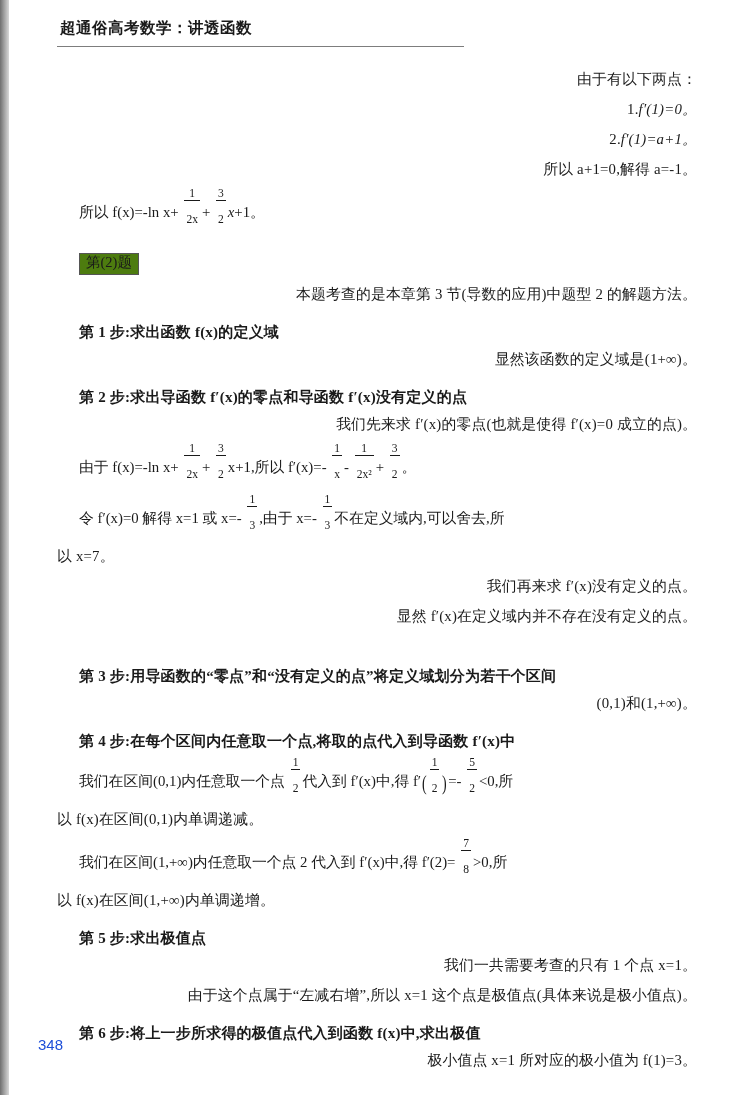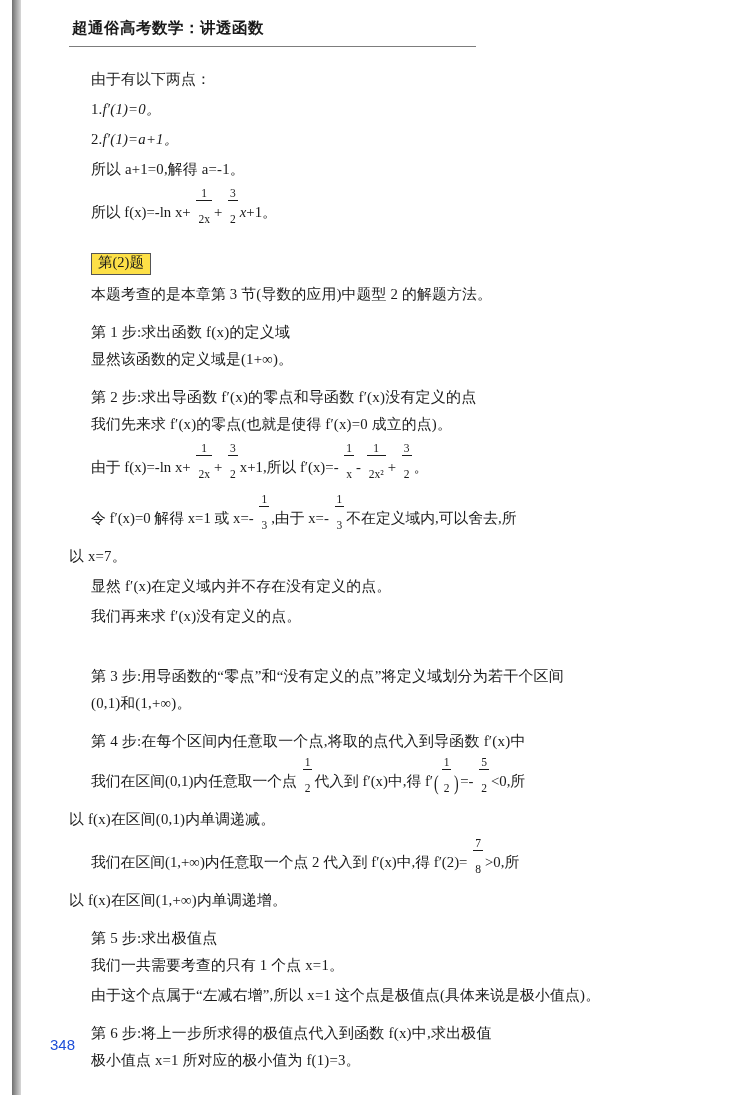--- a/index.html
+++ b/index.html
@@ -10,21 +10,21 @@
   body {
     width: 750px;
     height: 1095px;
     position: relative;
     font-family: "Liberation Serif", serif;
     color: #1a1a1a;
     overflow: hidden;
   }
   .page {
     position: absolute;
-    left: 12px; top: 0;
+    left: 0; top: 0;
     width: 702px;
     height: 1095px;
     box-sizing: border-box;
   }
   
   .binding {
     position: absolute;
     left: 0; top: 0;
     width: 9px;
     height: 1095px;
@@ -50,41 +50,41 @@
   }
   .content {
     position: absolute;
     left: 57px;
     top: 68px;
     width: 640px;
   }
   .tbox {
     position: relative;
     border: 1px solid #555;
-    background: #fde047;
+    background: #4d7c0f;
     display: inline-block;
     padding: 1px 6px 3px 6px;
     font-size: 14.5px;
     line-height: 1.1;
     margin: 14px 12px 8px 22px;
   }
   p {
     margin: 0 0 6px 0;
     font-size: 14.8px;
     line-height: 1.62;
     letter-spacing: .2px;
   }
   .ind {
-    margin-left: 22px;
+    text-align: right;
   }
   .full {
     margin-left: 0;
   }
   .step {
-    font-weight: normal;
+    font-weight: bold;
     margin-left: 22px;
     font-size: 15px;
     margin-top: 13px;
     margin-bottom: 4px;
   }
   .gap {
     height: 16px;
   }
   .mathline {
     margin-left: 22px;
@@ -198,22 +198,22 @@
         <span class="num">1</span>
         <span class="den">3</span>
       </span><span>,由于 x=-</span>
       <span class="frac">
         <span class="num">1</span>
         <span class="den">3</span>
       </span><span>不在定义域内,可以舍去,所</span>
     </div>
     <p class="full">以 x=7。</p>
 
+    <p class="ind">我们再来求 f′(x)没有定义的点。</p>
     <p class="ind">显然 f′(x)在定义域内并不存在没有定义的点。</p>
-    <p class="ind">我们再来求 f′(x)没有定义的点。</p>
 
     <div class="gap"></div>
 
     <p class="step">第 3 步:用导函数的“零点”和“没有定义的点”将定义域划分为若干个区间</p>
     <p class="ind">(0,1)和(1,+∞)。</p>
 
     <p class="step">第 4 步:在每个区间内任意取一个点,将取的点代入到导函数 f′(x)中</p>
 
     <div class="mathline">
       <span>我们在区间(0,1)内任意取一个点</span>

